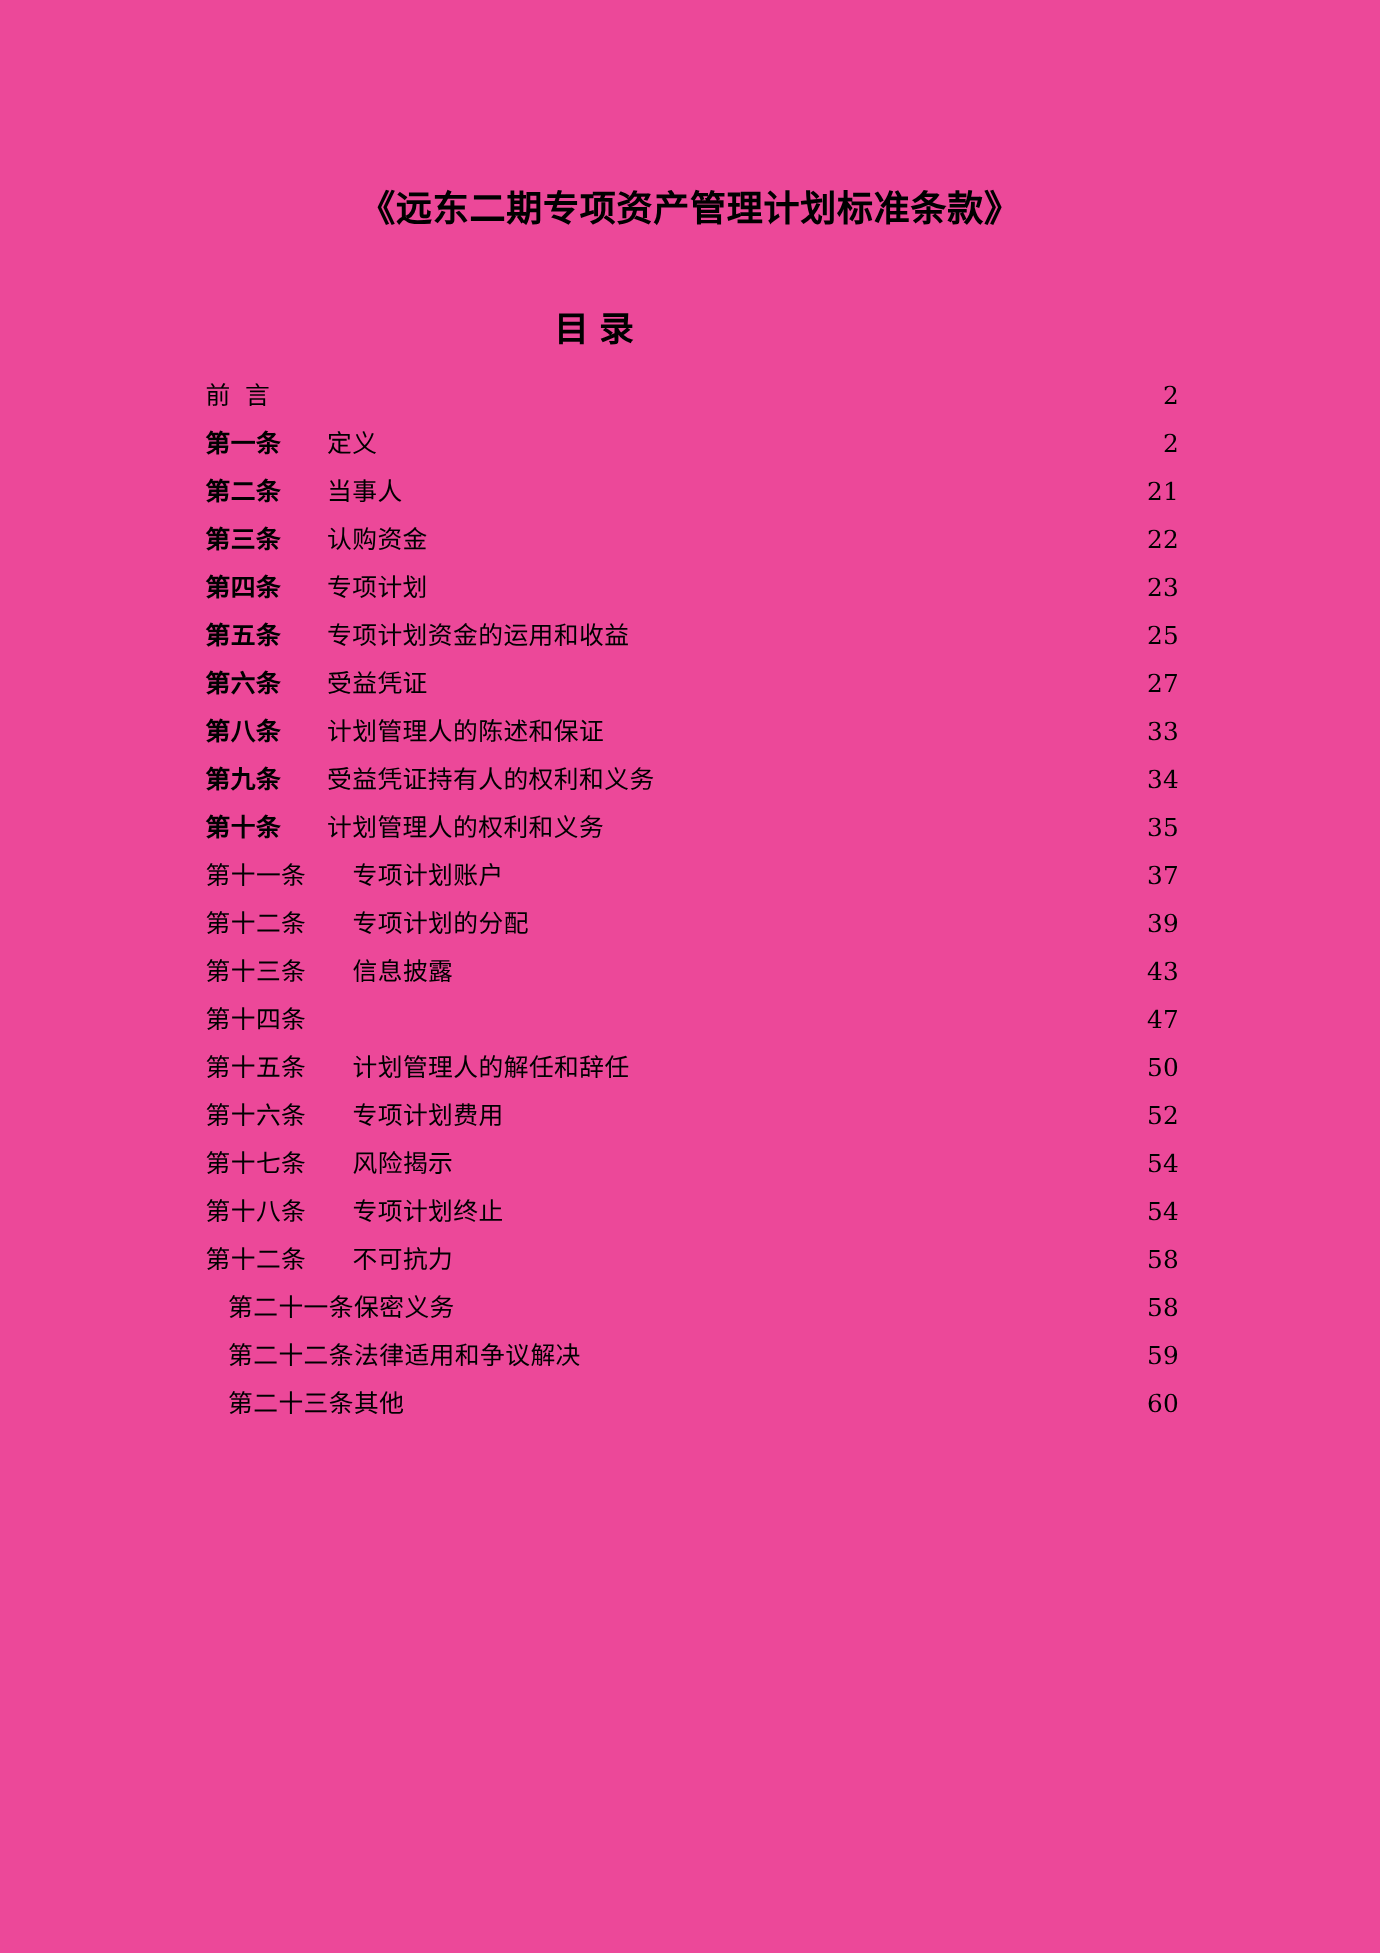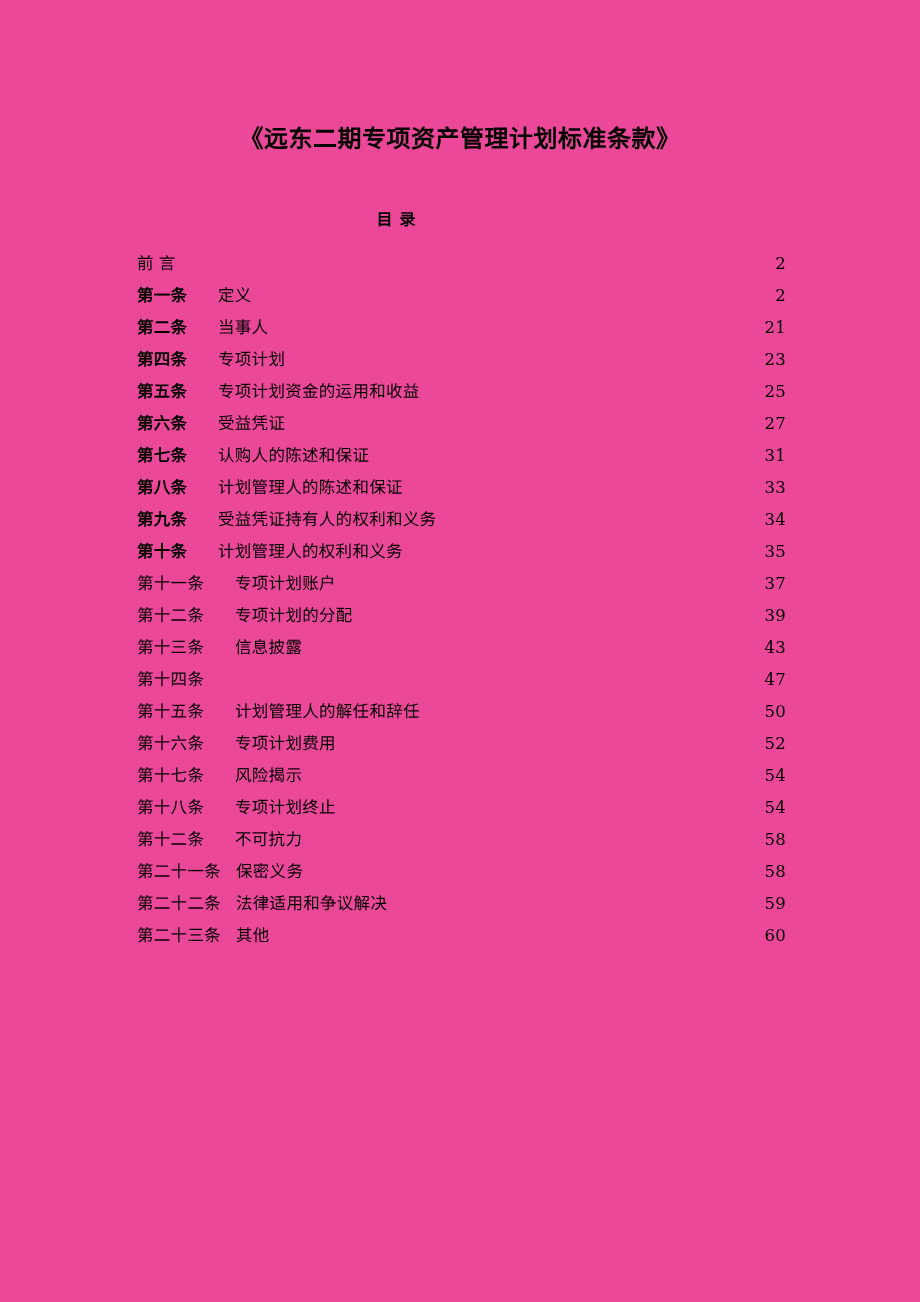--- a/index.html
+++ b/index.html
@@ -44,21 +44,21 @@
 
   
   .toc-heading {
     position: absolute;
     left: 0;
     top: 206px;
     width: 792px;
     text-align: center;
     font-family: "DejaVu Serif", "Liberation Serif", serif;
     font-weight: bold;
-    font-size: 16px;
+    font-size: 23px;
     line-height: 28px;
     letter-spacing: 7px;
     text-indent: 7px;
     white-space: nowrap;
   }
 
   
   .toc-list {
     position: absolute;
     left: 137px;
@@ -77,22 +77,22 @@
   }
 
   .toc-num {
     flex: 0 0 auto;
     letter-spacing: 0.3px;
   }
 
   
   .toc-row.w3 .toc-num { min-width: 81px; font-weight: bold; }   
   .toc-row.w4 .toc-num { min-width: 98px; }   
-  .toc-row.w5 .toc-num { min-width: 99px; }   
-  .toc-row.wpre .toc-num { min-width: 81px; letter-spacing: 0; }
+  .toc-row.w5 .toc-num { min-width: 99px; text-align: right; }   
+  .toc-row.wpre .toc-num { min-width: 81px; letter-spacing: 0; font-family: Liberation Mono, monospace; }
 
   .toc-title {
     flex: 0 0 auto;
     letter-spacing: 0.3px;
     padding-right: 2px;
   }
 
   .toc-leader {
     flex: 1 1 auto;
     overflow: hidden;
@@ -140,42 +140,42 @@
         <span class="toc-leader"></span>
         <span class="toc-page">2</span>
       </div>
       <div class="toc-row w3">
         <span class="toc-num">第二条</span>
         <span class="toc-title">当事人</span>
         <span class="toc-leader"></span>
         <span class="toc-page">21</span>
       </div>
       <div class="toc-row w3">
+        <span class="toc-num">第三条</span>
+        <span class="toc-title">认购资金</span>
+        <span class="toc-leader"></span>
+        <span class="toc-page">22</span>
+      </div>
+      <div class="toc-row w3">
         <span class="toc-num">第四条</span>
         <span class="toc-title">专项计划</span>
         <span class="toc-leader"></span>
         <span class="toc-page">23</span>
       </div>
       <div class="toc-row w3">
         <span class="toc-num">第五条</span>
         <span class="toc-title">专项计划资金的运用和收益</span>
         <span class="toc-leader"></span>
         <span class="toc-page">25</span>
       </div>
       <div class="toc-row w3">
         <span class="toc-num">第六条</span>
         <span class="toc-title">受益凭证</span>
         <span class="toc-leader"></span>
         <span class="toc-page">27</span>
-      </div>
-      <div class="toc-row w3">
-        <span class="toc-num">第七条</span>
-        <span class="toc-title">认购人的陈述和保证</span>
-        <span class="toc-leader"></span>
-        <span class="toc-page">31</span>
       </div>
       <div class="toc-row w3">
         <span class="toc-num">第八条</span>
         <span class="toc-title">计划管理人的陈述和保证</span>
         <span class="toc-leader"></span>
         <span class="toc-page">33</span>
       </div>
       <div class="toc-row w3">
         <span class="toc-num">第九条</span>
         <span class="toc-title">受益凭证持有人的权利和义务</span>

